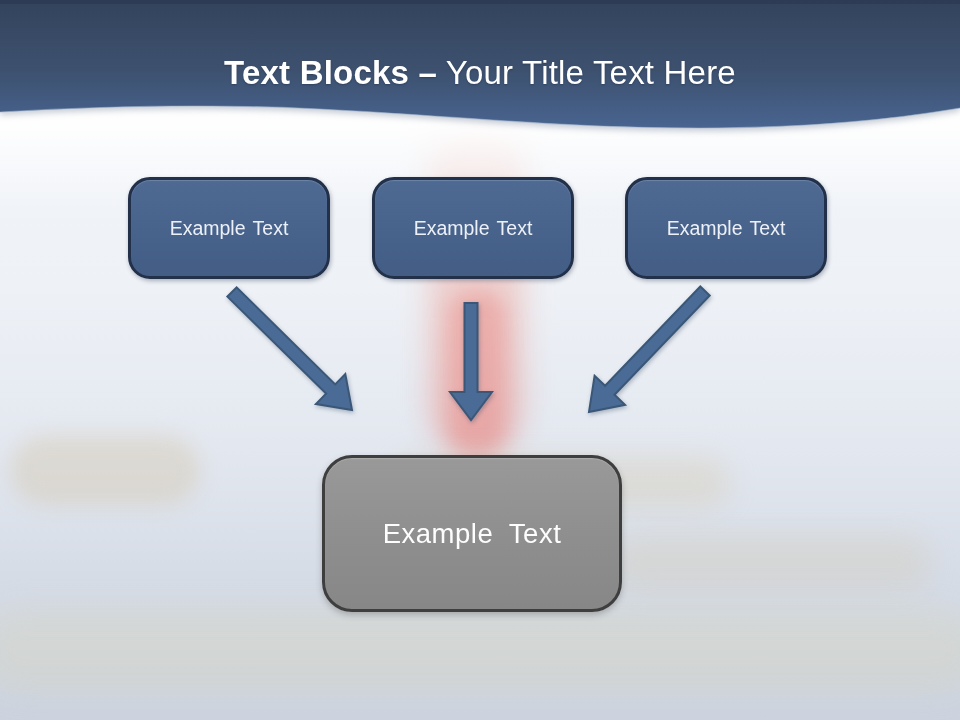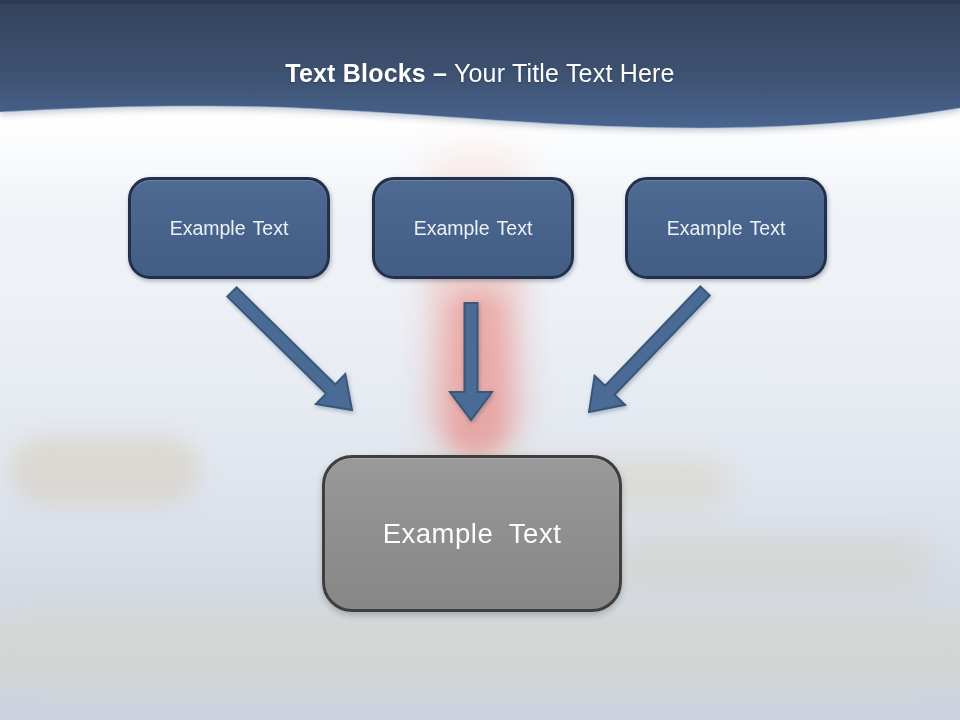--- a/index.html
+++ b/index.html
@@ -21,21 +21,21 @@
   .smear-reed-right { left:610px; top:535px; width:320px; height:55px; border-radius:40px;
     background:rgba(208,197,172,0.28); filter:blur(12px); }
   .smear-grass { left:-20px; top:610px; width:1000px; height:80px; border-radius:40px;
     background:rgba(216,211,184,0.32); filter:blur(14px); }
   .wave-fade { position:absolute; left:0; top:102px; width:960px; height:110px;
     background:linear-gradient(180deg, rgba(255,255,255,0.95) 18%, rgba(255,255,255,0) 100%); pointer-events:none; }
   .header-wave { position:absolute; left:0; top:0; width:960px; height:150px;
     filter:drop-shadow(0 3px 3px rgba(70,90,120,0.30)); }
   .slide-title {
     position:absolute; left:0; top:53px; width:960px; text-align:center;
-    font-size:25px; line-height:40px; color:#ffffff; letter-spacing:0.2px;
+    font-size:33px; line-height:40px; color:#ffffff; letter-spacing:0.2px;
     text-shadow:0 1px 2px rgba(20,30,45,0.35);
   }
   .slide-title .emph { font-weight:bold; }
   .block {
     position:absolute; top:177px; width:202px; height:102px; box-sizing:border-box;
     border-radius:22px; border:3px solid #22304a;
     background:linear-gradient(180deg,#4e6a93 0%, #47628b 55%, #435d85 100%);
     box-shadow:1px 2px 4px rgba(40,55,80,0.35), inset 0 1px 1px rgba(255,255,255,0.18);
     display:flex; align-items:center; justify-content:center;
     color:#edf1f7; font-size:19.5px; word-spacing:2px;

